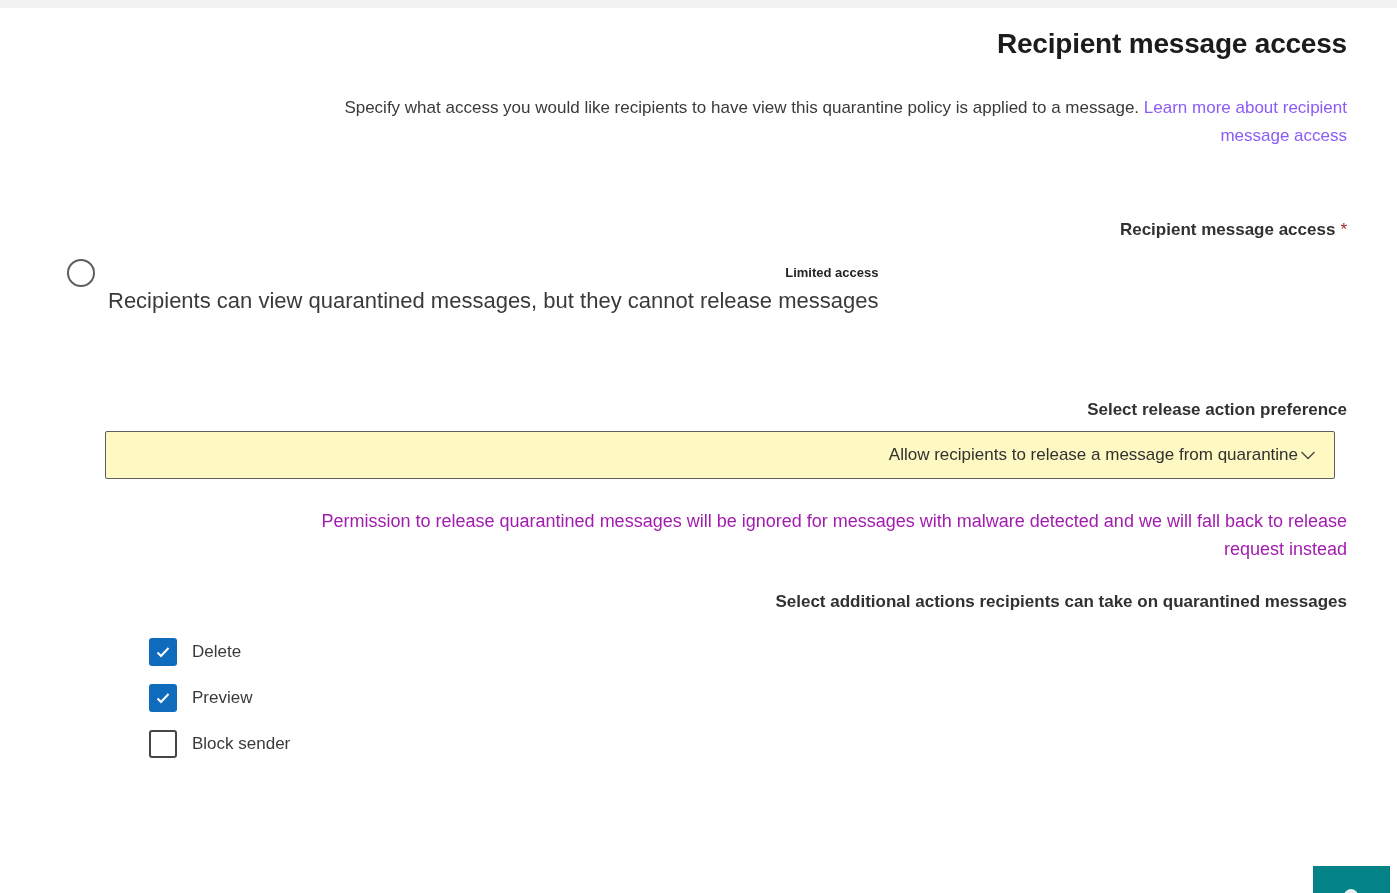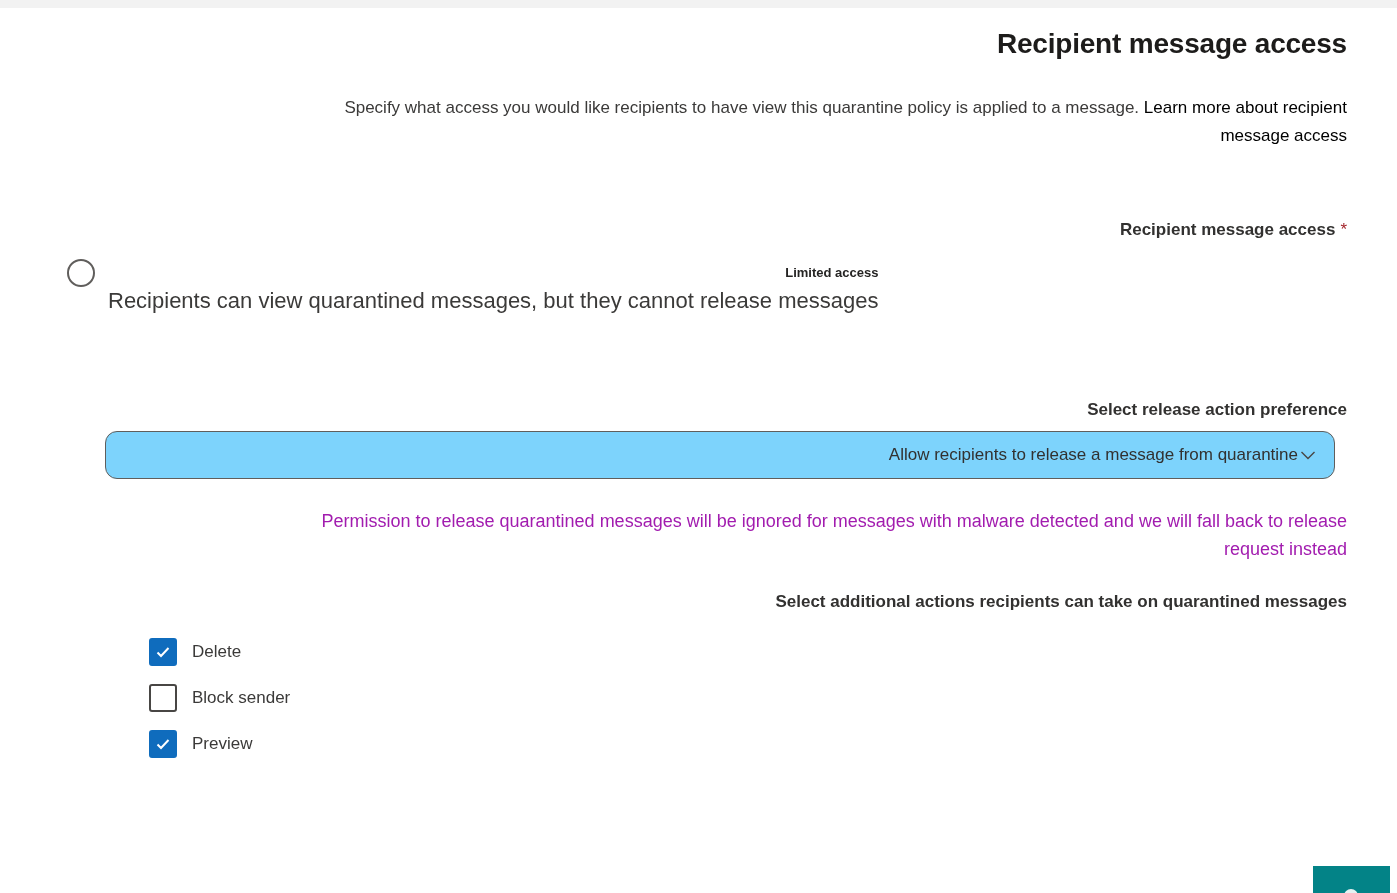--- a/index.html
+++ b/index.html
@@ -25,21 +25,21 @@
     color: #1d1c1b;
     letter-spacing: -0.2px;
   }
 
   .intro {
     margin-top: 33px;
     font-size: 17px;
     line-height: 28px;
     color: #3b3a39;
   }
-  .link { color: #000000; cursor: pointer; text-decoration: none; }
+  .link { color: #8b5cf6; cursor: pointer; text-decoration: none; }
 
   .field-label {
     margin-top: 68px;
     font-size: 17px;
     line-height: 24px;
     font-weight: 600;
     color: #323130;
   }
   .required { color: #a4262c; margin-left: 5px; font-weight: 400; }
 
@@ -74,22 +74,22 @@
   .advanced-section { margin-left: 38px; margin-top: 83px; }
 
   .sub-label {
     font-size: 17px; line-height: 24px;
     font-weight: 600; color: #323130;
   }
   .dropdown {
     margin-top: 9px;
     width: 1230px; height: 48px;
     border: 1px solid #605e5c;
-    border-radius: 12px;
-    background: #7dd3fc;
+    border-radius: 2px;
+    background: #fef9c3;
     display: flex; align-items: center;
     padding: 16px 16px;
     cursor: pointer;
   }
   .dropdown-value {
     flex: 1 1 auto;
     font-size: 17px; color: #323130;
     white-space: nowrap; overflow: hidden;
   }
   .chevron-down { flex: 0 0 auto; width: 20px; height: 20px; }
@@ -185,34 +185,34 @@
       <div class="check-row">
         <span class="checkbox checked">
           <svg width="18" height="18" viewBox="0 0 18 18">
             <path d="M3.5 9.5 L7 13 L14.5 5" stroke="#ffffff" stroke-width="2" fill="none"></path>
           </svg>
         </span>
         <span class="check-label">Delete</span>
       </div>
 
       <div class="check-row">
-        <span class="checkbox">
-          
-        </span>
-        <span class="check-label">Block sender</span>
-      </div>
-
-      <div class="check-row">
         <span class="checkbox checked">
           <svg width="18" height="18" viewBox="0 0 18 18">
             <path d="M3.5 9.5 L7 13 L14.5 5" stroke="#ffffff" stroke-width="2" fill="none"></path>
           </svg>
         </span>
         <span class="check-label">Preview</span>
       </div>
 
+      <div class="check-row">
+        <span class="checkbox">
+          
+        </span>
+        <span class="check-label">Block sender</span>
+      </div>
+
     </div>
   </div>
 </div>
 
 <div class="feedback-button">
   <span class="feedback-glyph"></span>
 </div>
 
 </body></html>

